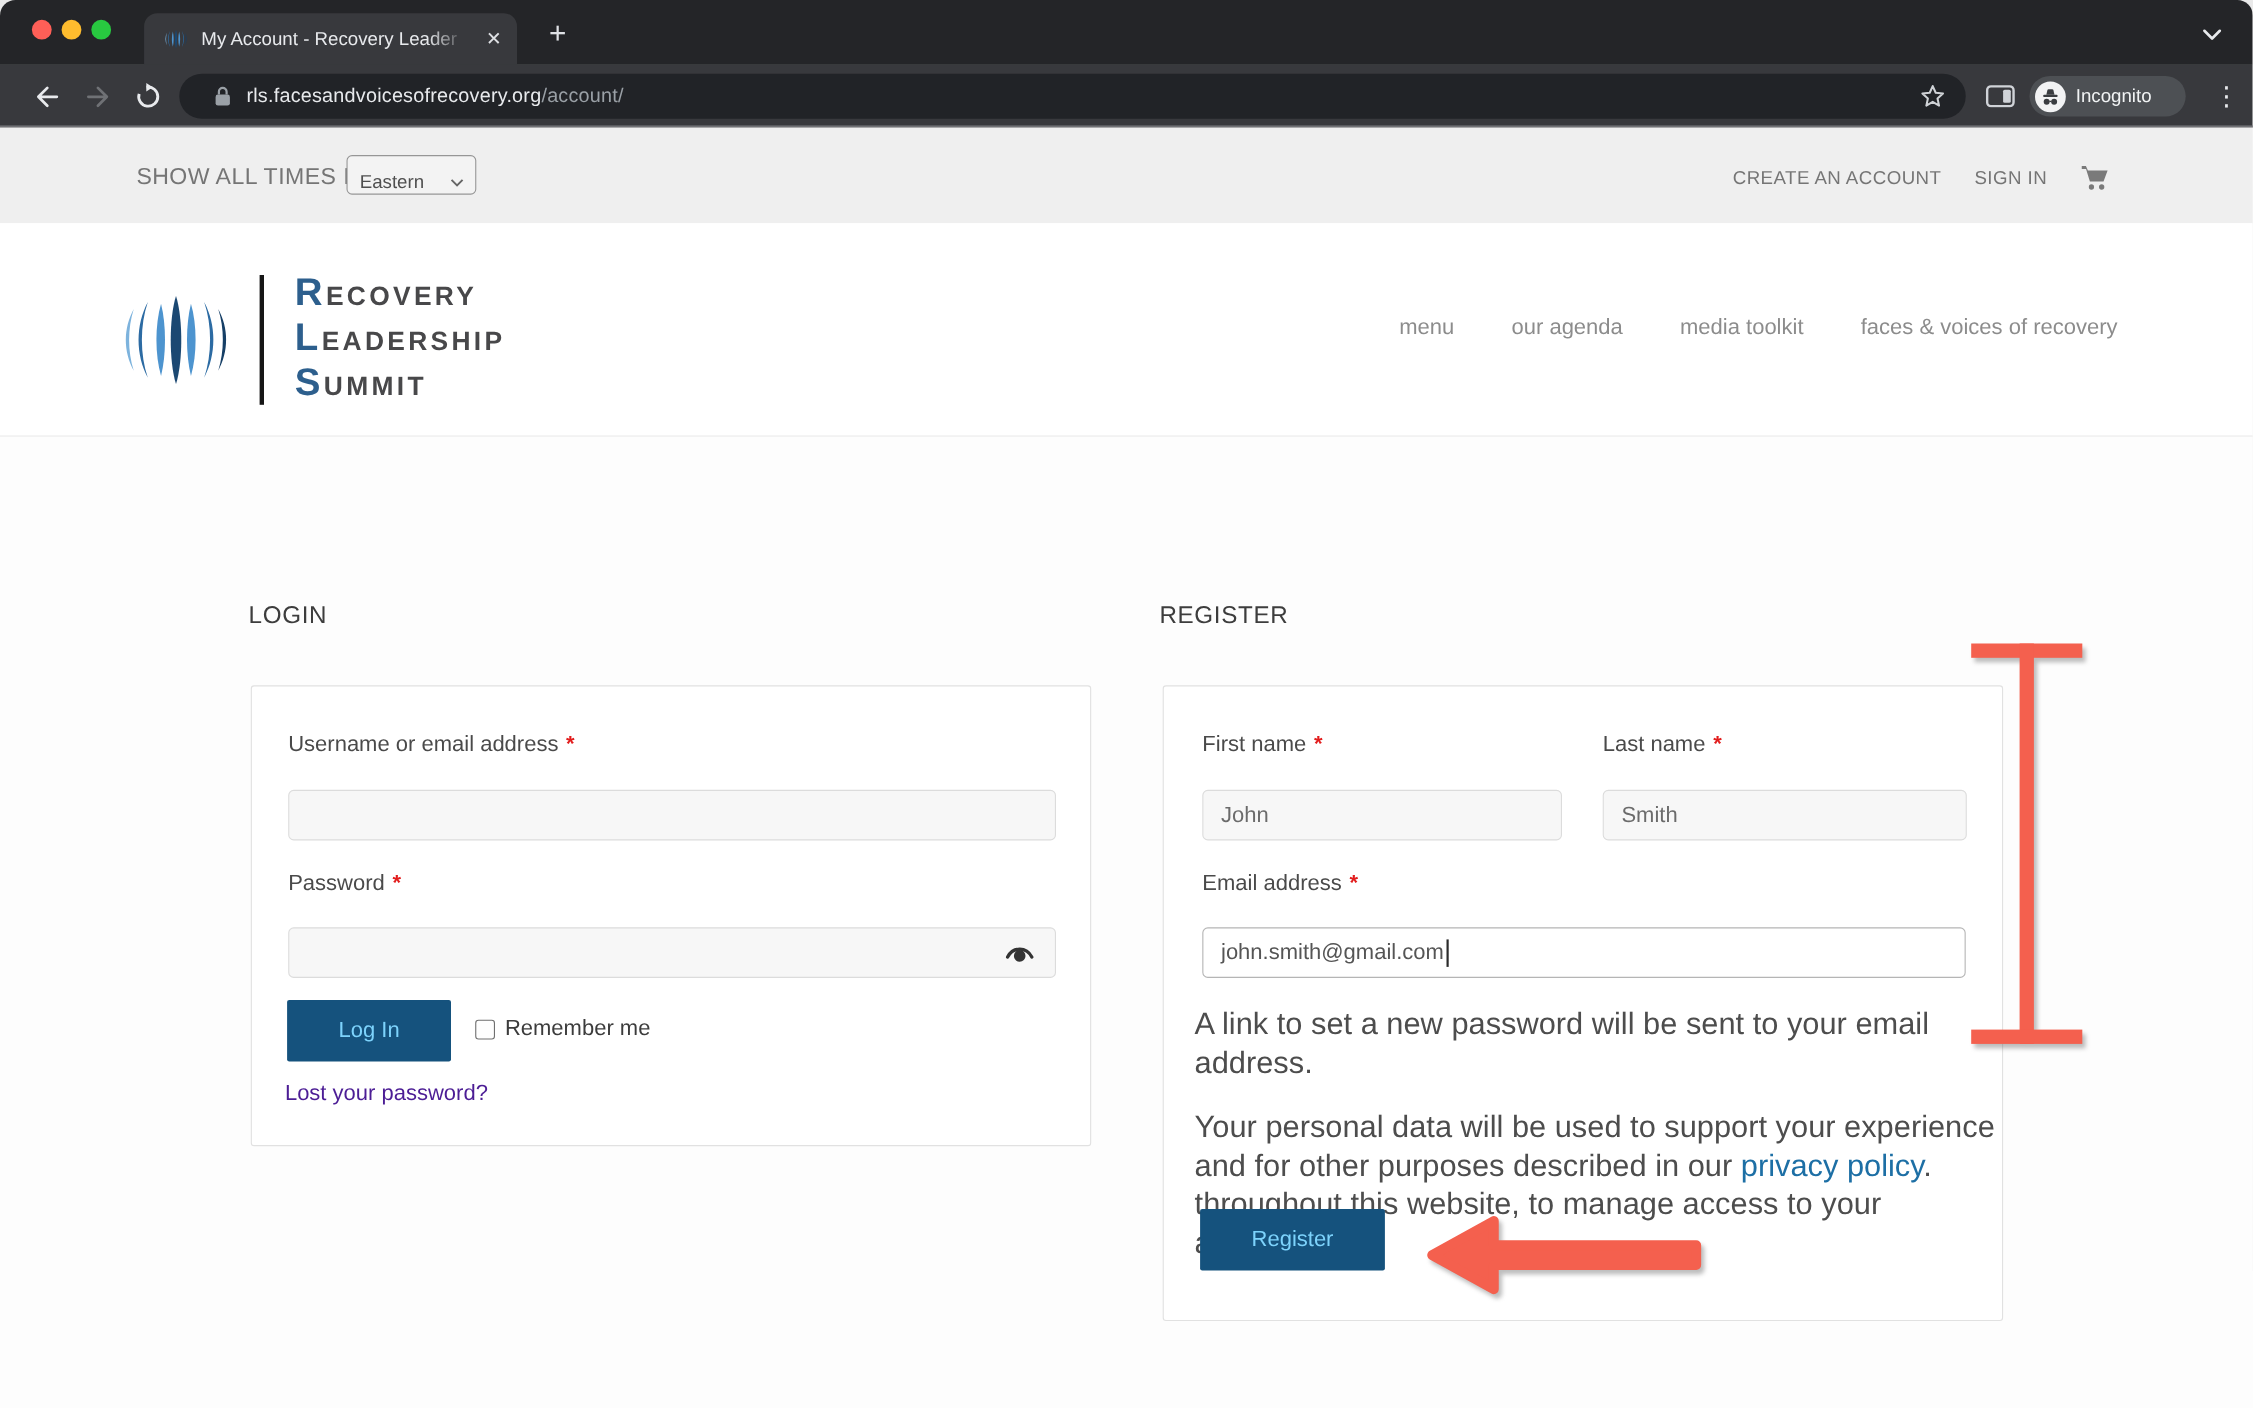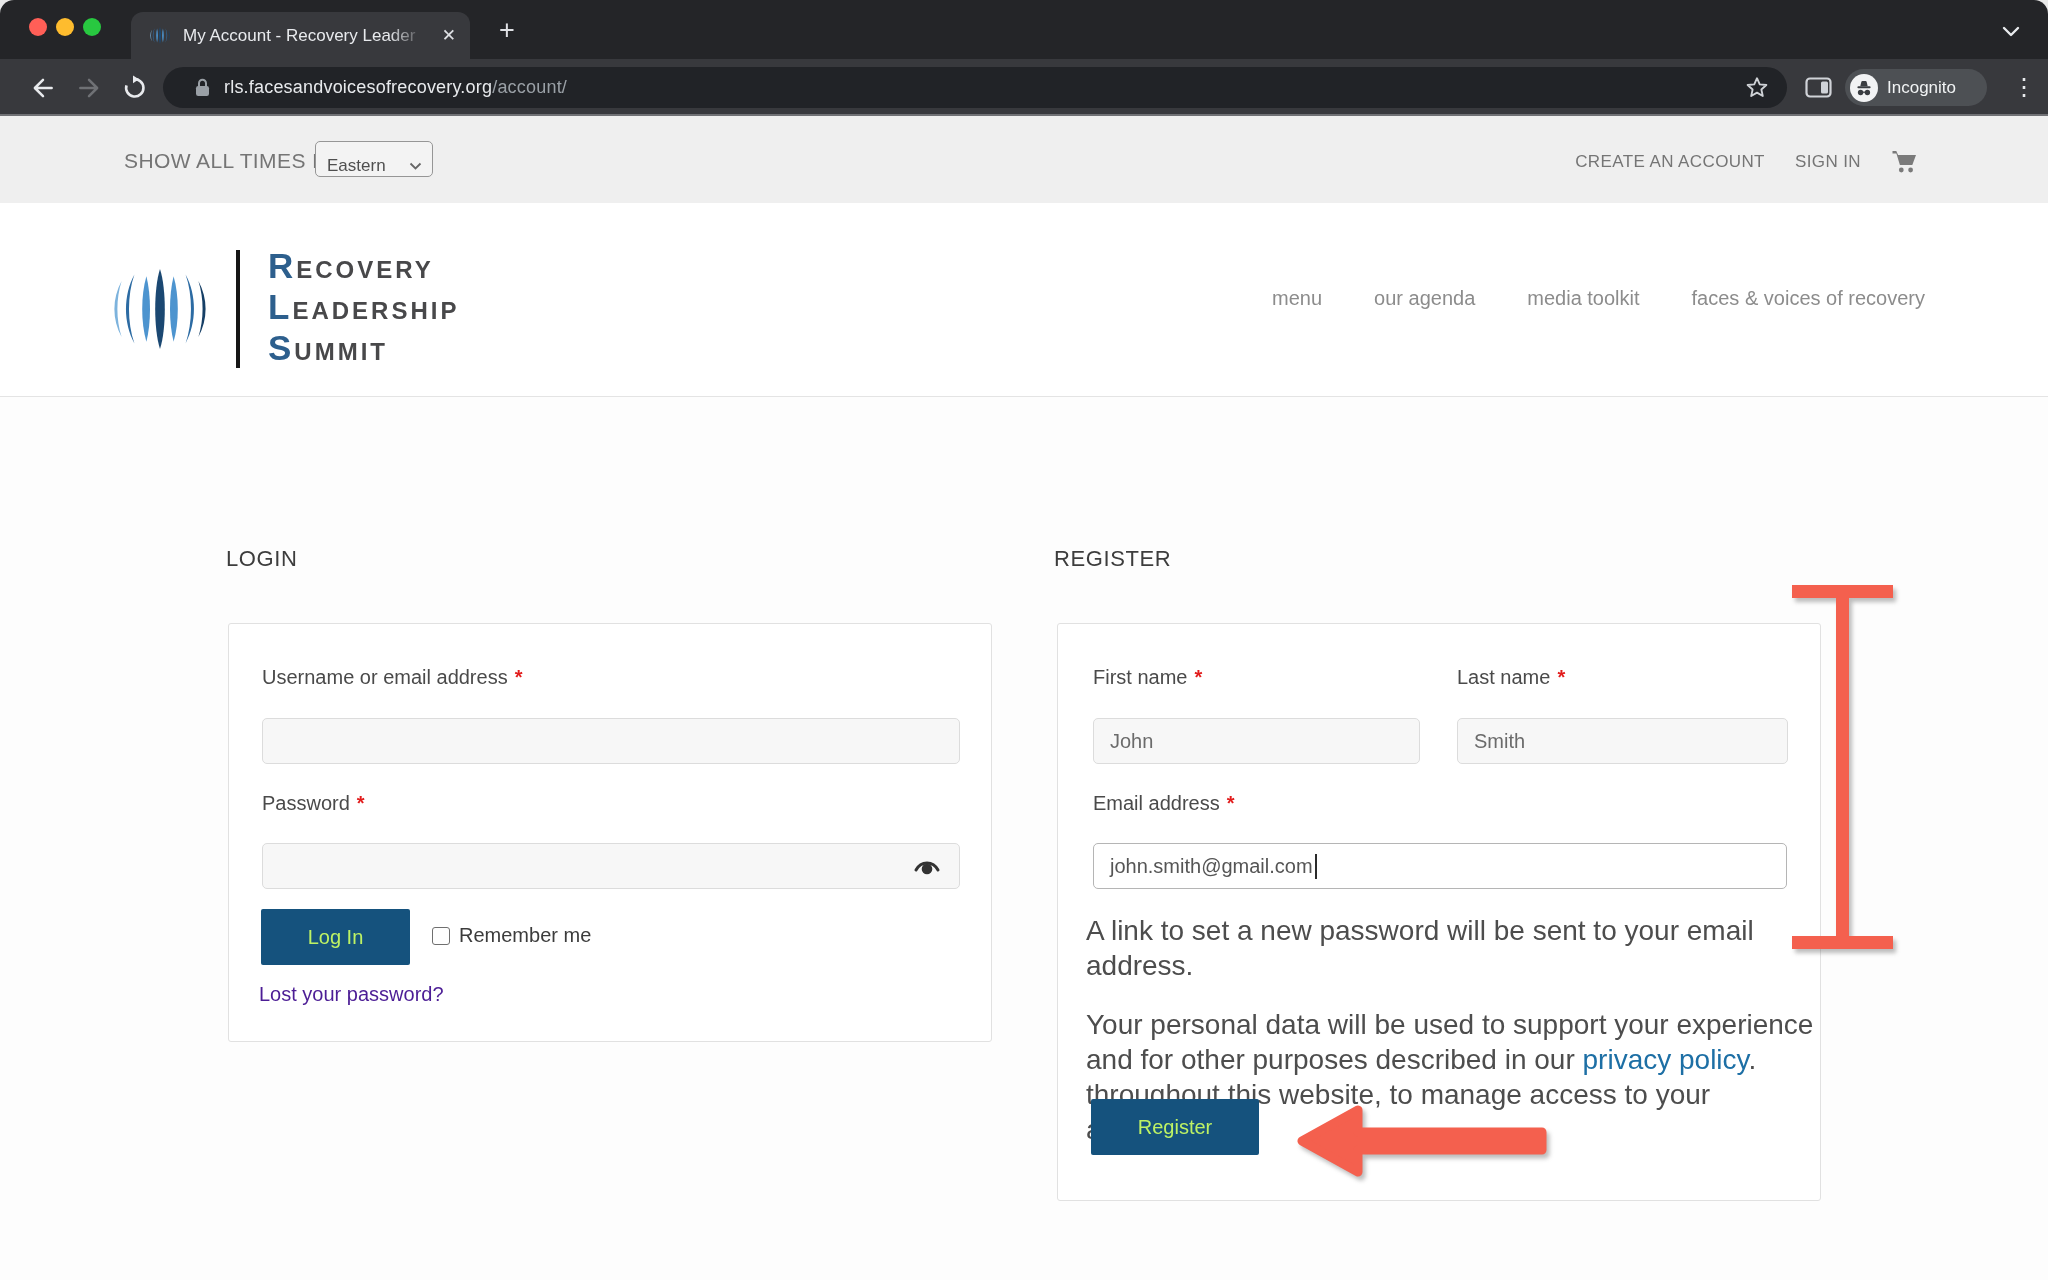--- a/index.html
+++ b/index.html
@@ -65,21 +65,21 @@
   .mainnav a { font-size:20px; color:#8c8c8c; text-decoration:none; }
 
   
   .content { position:absolute; left:0; top:397px; width:2048px; height:883px; background:#fdfdfd; }
   .sec-h { position:absolute; font-size:22px; color:#3d3d3d; letter-spacing:.6px; font-weight:400; }
   .card { position:absolute; background:#fff; border:1px solid #e1e1e1; border-radius:3px; }
   .f-label { position:absolute; font-size:20px; color:#4a4a4a; }
   .req { color:#e21d1d; font-weight:bold; margin-left:7px; }
   .t-input { position:absolute; height:46px; background:#f7f7f7; border:1px solid #dcdcdc; border-radius:5px;
              font-size:20px; color:#6b6b6b; padding:0 16px; font-family:inherit; outline:none; }
-  .btn-blue { position:absolute; background:#15527d; color:#bef264; border:none; border-radius:2px;
+  .btn-blue { position:absolute; background:#15527d; color:#7dd3fc; border:none; border-radius:2px;
               font-size:20px; font-family:inherit; cursor:pointer; }
   .eye { position:absolute; right:18px; top:13px; }
   .chk { position:absolute; width:18px; height:18px; border:1.5px solid #6f6f6f; border-radius:3px; background:#fefefe; }
   .chk-label { position:absolute; font-size:20px; color:#3c3c3c; }
   .link { color:#1d6fa5; text-decoration:none; }
   .lost { position:absolute; font-size:20px; color:#4c1d95; text-decoration:none; }
   .emailbox { position:absolute; height:46px; background:#fff; border:1px solid #b5b5b5; border-radius:5px;
               display:flex; align-items:center; padding:0 16px; font-size:20px; color:#555; }
   .caret { display:inline-block; width:2px; height:25px; background:#2b2b2b; margin-left:2px; }
   .para { position:absolute; font-size:28px; color:#4d4d4d; line-height:35px; }

